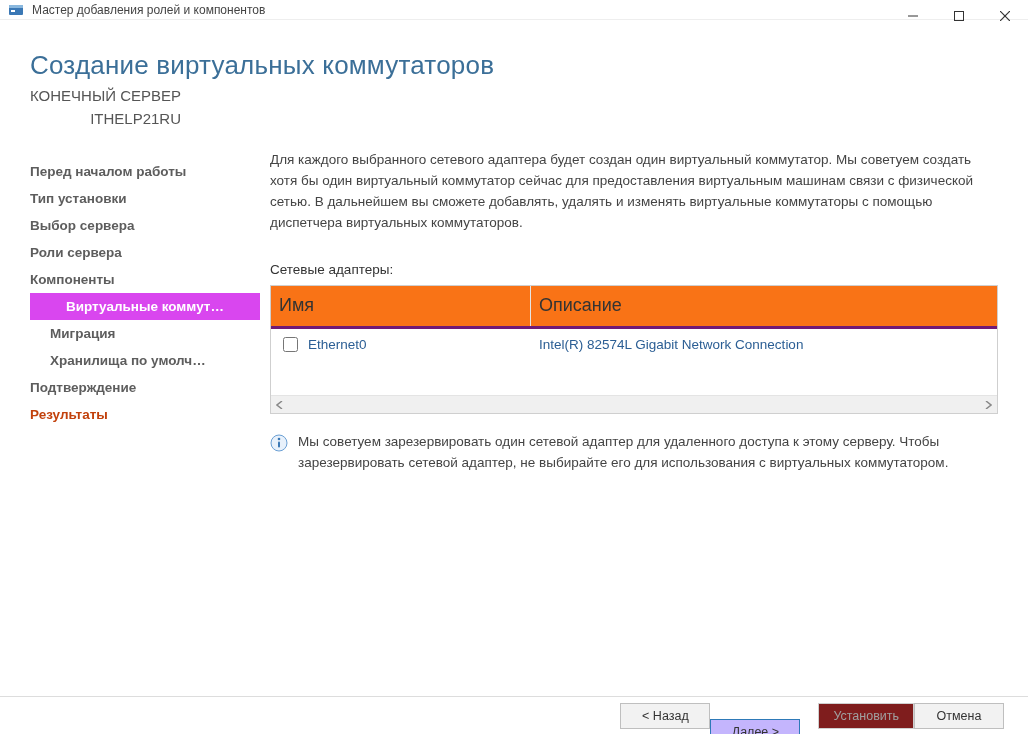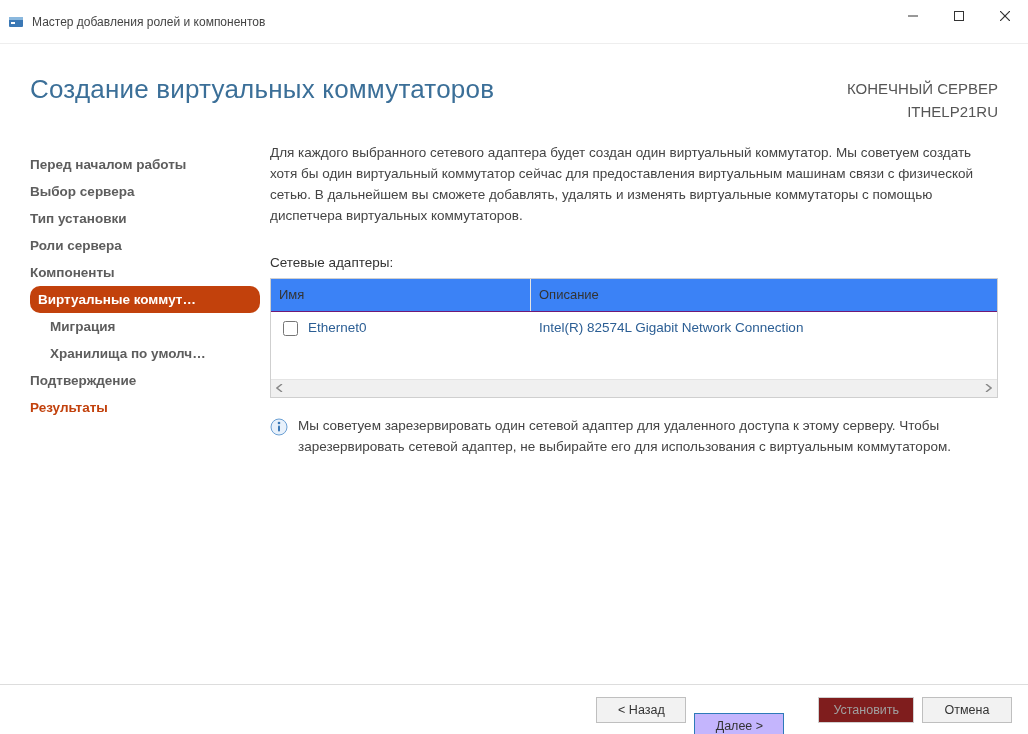--- a/index.html
+++ b/index.html
@@ -10,21 +10,21 @@
     color: #333;
     background: #fff;
     width: 1028px;
     height: 734px;
     overflow: hidden;
     position: relative;
   }
 
   
   .titlebar {
-    height: 44px;
+    height: 20px;
     display: flex;
     align-items: center;
     padding: 0 0 0 8px;
     border-bottom: 1px solid #eee;
   }
   .titlebar .app-icon {
     width: 16px; height: 16px;
     margin-right: 8px;
     display: inline-flex;
     align-items: center; justify-content: center;
@@ -52,20 +52,21 @@
     cursor: default;
   }
   .win-btn svg { display:block; }
 
   
   .header {
     padding: 30px 30px 10px 30px;
     display: flex;
     justify-content: space-between;
     align-items: flex-start;
+    flex-direction: column;
   }
   .page-title {
     font-size: 26px;
     font-weight: 300;
     color: #3b6f98;
     letter-spacing: 0.2px;
   }
   .dest-box {
     text-align: right;
     font-size: 15px;
@@ -91,24 +92,23 @@
     font-size: 13.5px;
     color: #5d5d5d;
     cursor: default;
     white-space: nowrap;
     overflow: hidden;
     text-overflow: ellipsis;
     font-weight: bold;
   }
   .nav-item.sub { padding-left: 20px; }
   .nav-item.selected {
-    background: #c2410c;
+    background: #d946ef;
     color: #fff;
-    padding-left: 8px;
-    border-radius: 10px;
+    padding-left: 36px;
   }
   .nav-item.disabled { color: #c2410c; }
 
   
   .main {
     flex: 1;
     padding-left: 10px;
     font-size: 13.5px;
     color: #444;
     line-height: 1.55;
@@ -120,23 +120,23 @@
     color: #333;
   }
 
   
   .adapter-table {
     border: 1px solid #cfcfcf;
     width: 100%;
   }
   .adapter-header {
     display: flex;
-    background: #3b82f6;
-    border-bottom: 1px solid #701a75;
-    font-size: 13px;
+    background: #f97316;
+    border-bottom: 3px solid #701a75;
+    font-size: 18px;
     color: #333;
   }
   .col-name { width: 260px; padding: 6px 8px; border-right: 1px solid #e4e4e4; }
   .col-desc { flex: 1; padding: 6px 8px; }
   .adapter-row {
     display: flex;
     align-items: center;
     padding: 4px 0;
     color: #2b5e94;
     font-size: 13.5px;
@@ -180,26 +180,25 @@
     width: 18px; height: 18px;
     margin-right: 10px;
     flex-shrink: 0;
     margin-top: 2px;
   }
 
   
   .footer {
     position: absolute;
     left: 0; right: 0; bottom: 0;
-    height: 50px;
+    height: 38px;
     display: flex;
     justify-content: flex-end;
     align-items: center;
-    padding: 0 16px;
-    gap: 8px;
+    padding: 0 24px;
     border-top: 1px solid #ddd;
     background: #fff;
   }
   .wiz-btn {
     min-width: 90px;
     height: 26px;
     padding: 0 14px;
     font-size: 12.5px;
     font-family: inherit;
     background: #f2f2f2;
@@ -256,22 +255,22 @@
   <div class="dest-box">
     <div>КОНЕЧНЫЙ СЕРВЕР</div>
     <div>ITHELP21RU</div>
   </div>
 </div>
 
 <div class="body-area">
 
   <div class="sidebar">
     <div class="nav-item">Перед началом работы</div>
+    <div class="nav-item">Тип установки</div>
     <div class="nav-item">Выбор сервера</div>
-    <div class="nav-item">Тип установки</div>
     <div class="nav-item">Роли сервера</div>
     <div class="nav-item">Компоненты</div>
     <div class="nav-item sub selected">Виртуальные коммут…</div>
     <div class="nav-item sub">Миграция</div>
     <div class="nav-item sub">Хранилища по умолч…</div>
     <div class="nav-item">Подтверждение</div>
     <div class="nav-item disabled">Результаты</div>
   </div>
 
   <div class="main">
@@ -308,21 +307,21 @@
     </div>
 
     <div class="info-note">
       <span class="info-icon">
         <svg width="18" height="18" viewBox="0 0 18 18">
           <circle cx="9" cy="9" r="8" fill="#e8f1fb" stroke="#6a9fd4" stroke-width="1"></circle>
           <circle cx="9" cy="5" r="1.3" fill="#3b78b5"></circle>
           <rect x="8" y="7.5" width="2" height="6" rx="1" fill="#3b78b5"></rect>
         </svg>
       </span>
-      <span>Мы советуем зарезервировать один сетевой адаптер для удаленного доступа к этому серверу. Чтобы зарезервировать сетевой адаптер, не выбирайте его для использования с виртуальным коммутатором.</span>
+      <span>Мы советуем зарезервировать один сетевой адаптер для удаленного доступа к этому серверу. Чтобы зарезервировать сетевой адаптер, не выбирайте его для использования с виртуальных коммутатором.</span>
     </div>
   </div>
 </div>
 
 <div class="footer">
   <button class="wiz-btn">&lt; Назад</button>
   <button class="wiz-btn primary">Далее &gt;</button>
   <span class="btn-gap"></span>
   <button class="wiz-btn disabled">Установить</button>
   <button class="wiz-btn">Отмена</button>

